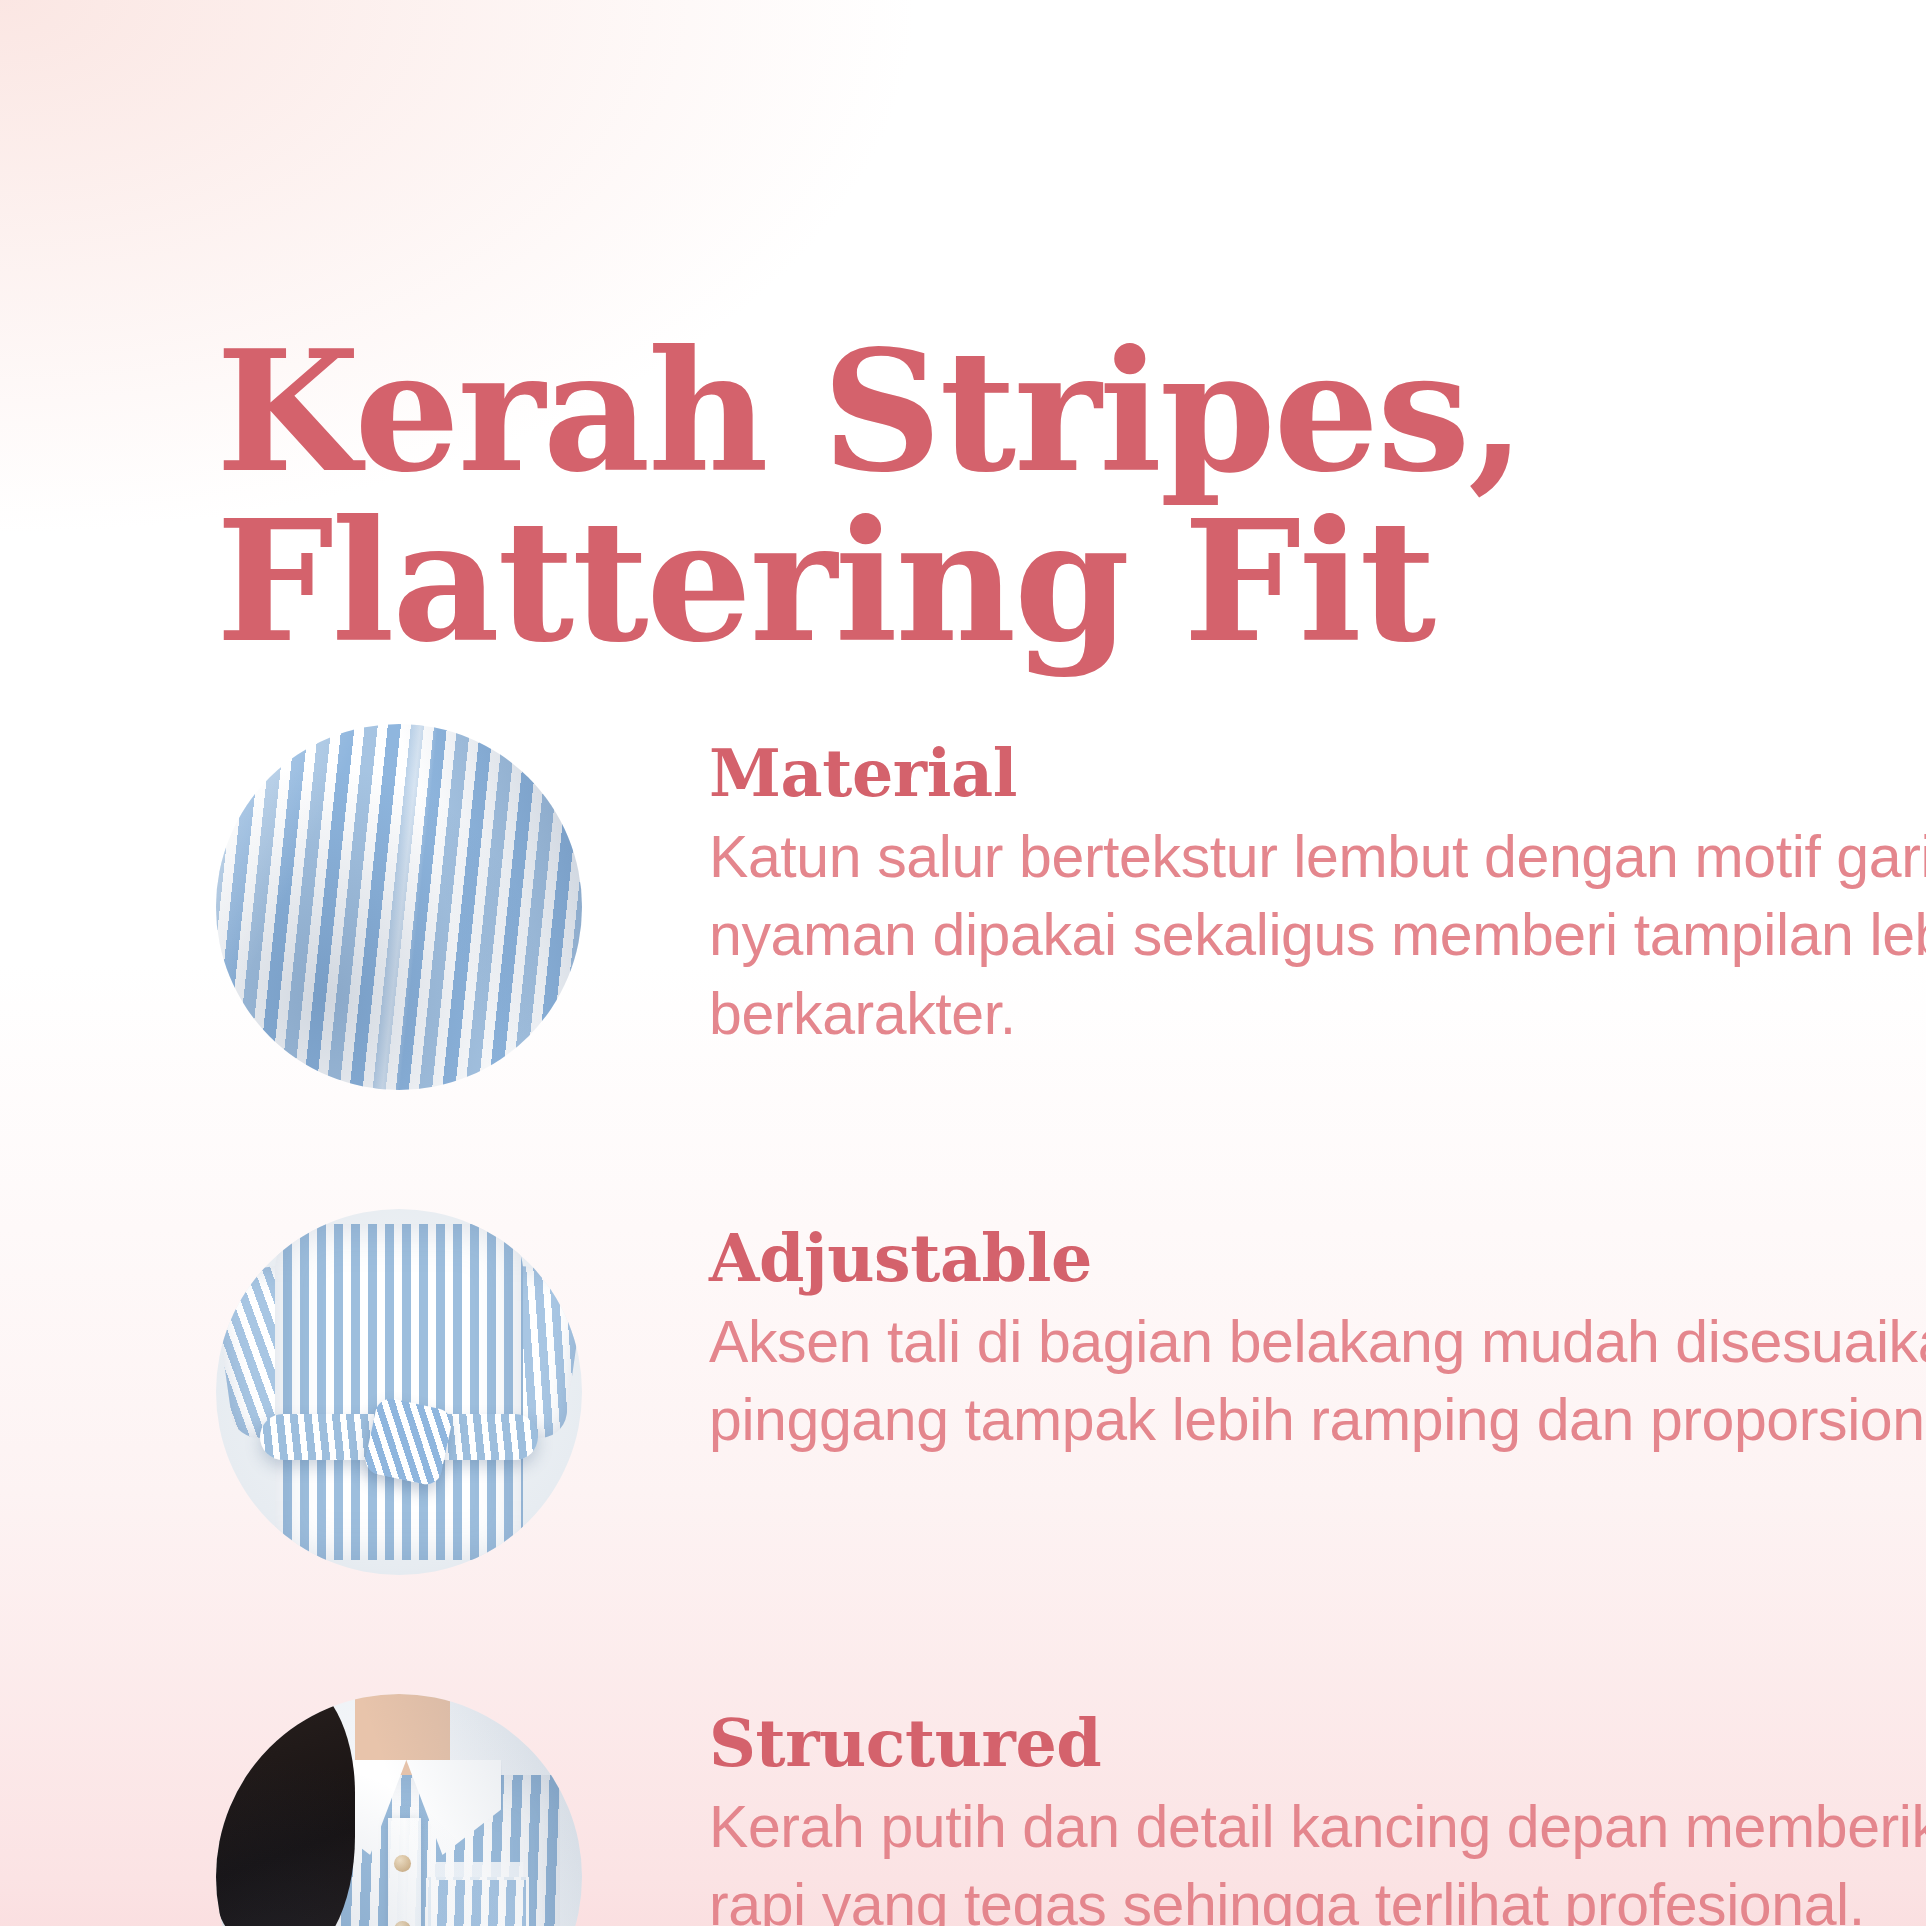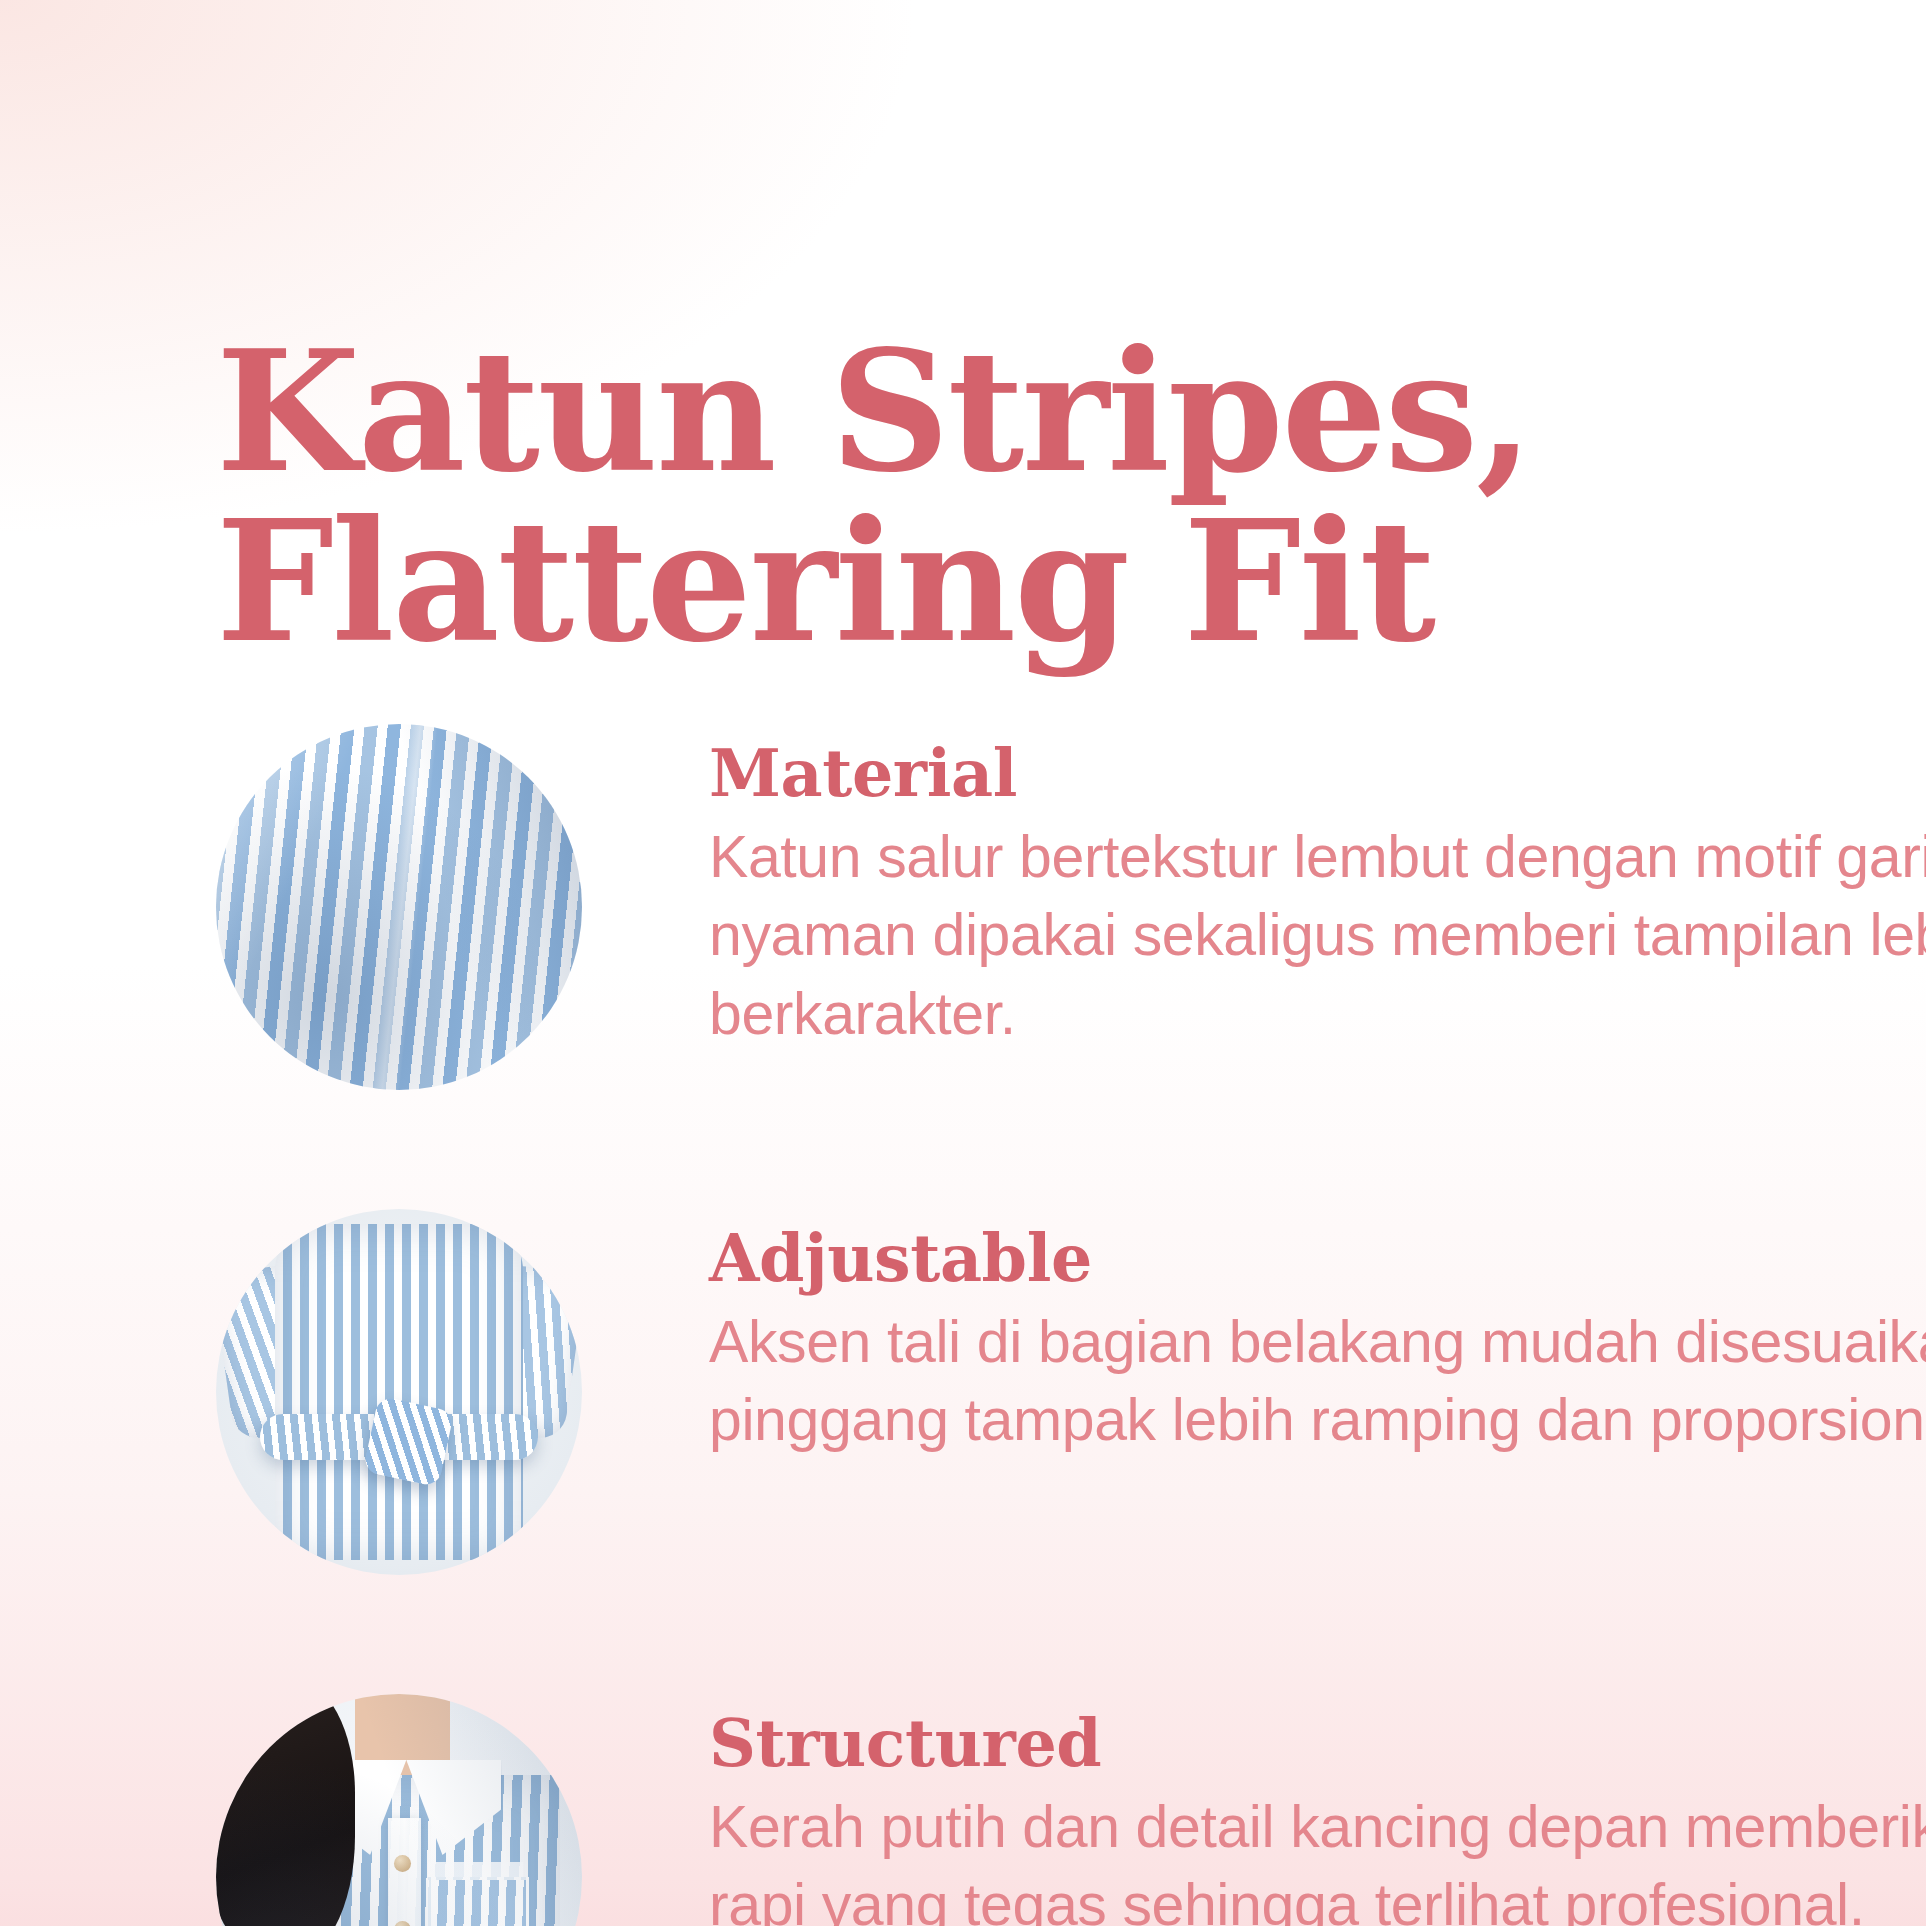--- a/index.html
+++ b/index.html
@@ -312,21 +312,21 @@
     max-width: 1572px;
     letter-spacing: -0.4px;
   }
 </style>
 </head>
 <body>
 
 <div class="poster">
 
   <h1 class="headline">
-    <span>Katun Stripes,</span>
+    <span>Kerah Stripes,</span>
     <span class="line2">Flattering Fit</span>
   </h1>
 
   <div class="features">
 
     <div class="feature">
       <div class="thumb thumb-fabric">
         <div class="fold"></div>
         <div class="shade"></div>
       </div>

